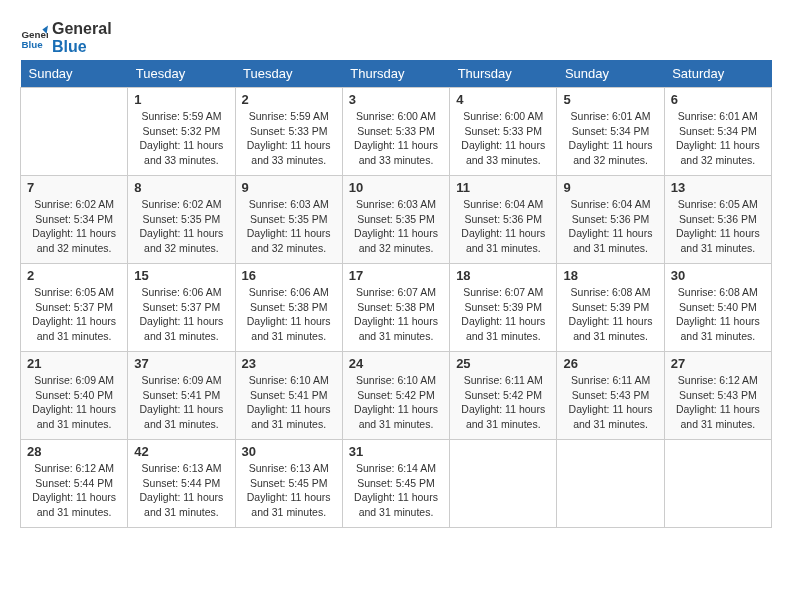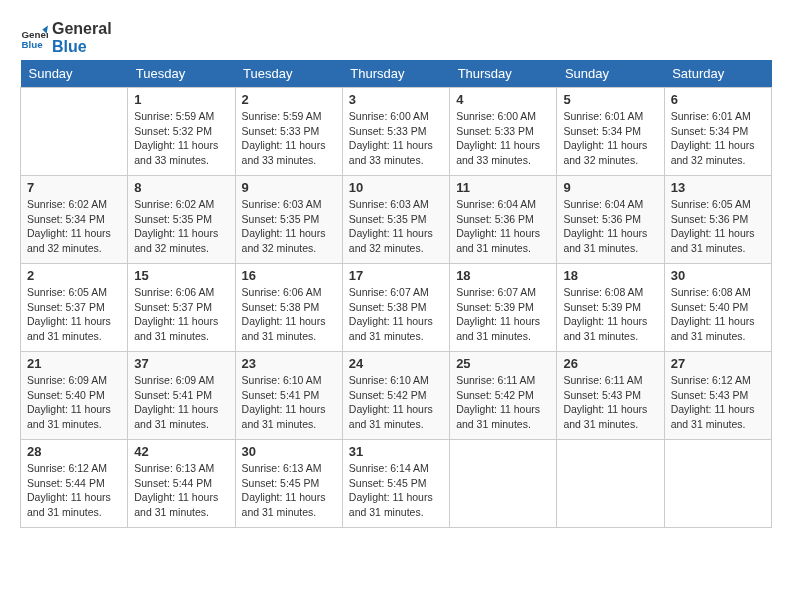--- a/index.html
+++ b/index.html
@@ -65,20 +65,21 @@
     .day-num {
       font-size: 13px;
       font-weight: bold;
       display: block;
       margin-bottom: 2px;
     }
     .day-info {
       font-size: 10.5px;
       line-height: 1.4;
       color: #333;
+      text-align: center;
     }
     .empty {
       background: #fff !important;
     }
   </style>
 </head>
 <body>
 
 <div class="header">
   <div class="logo">

